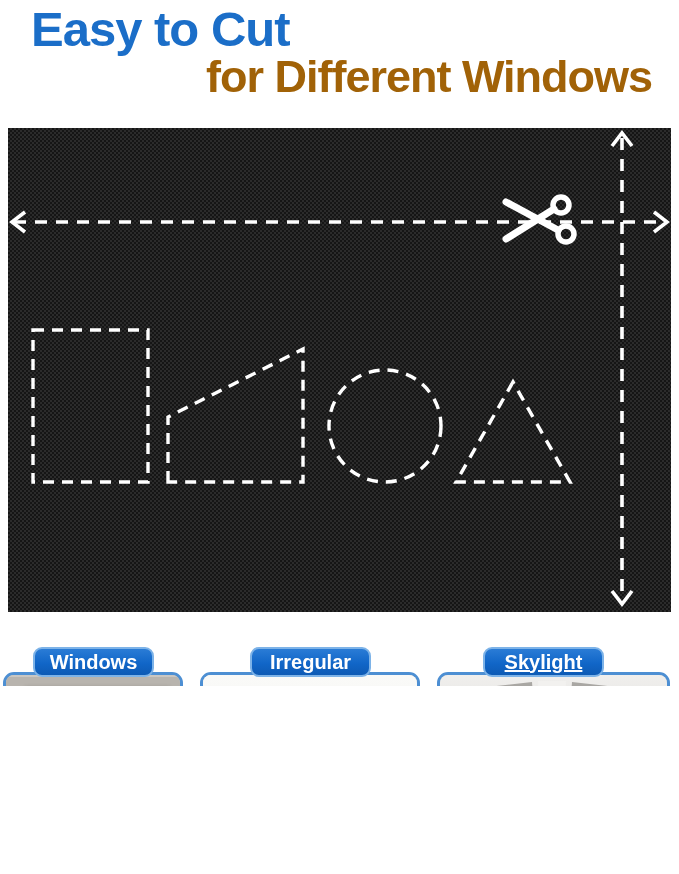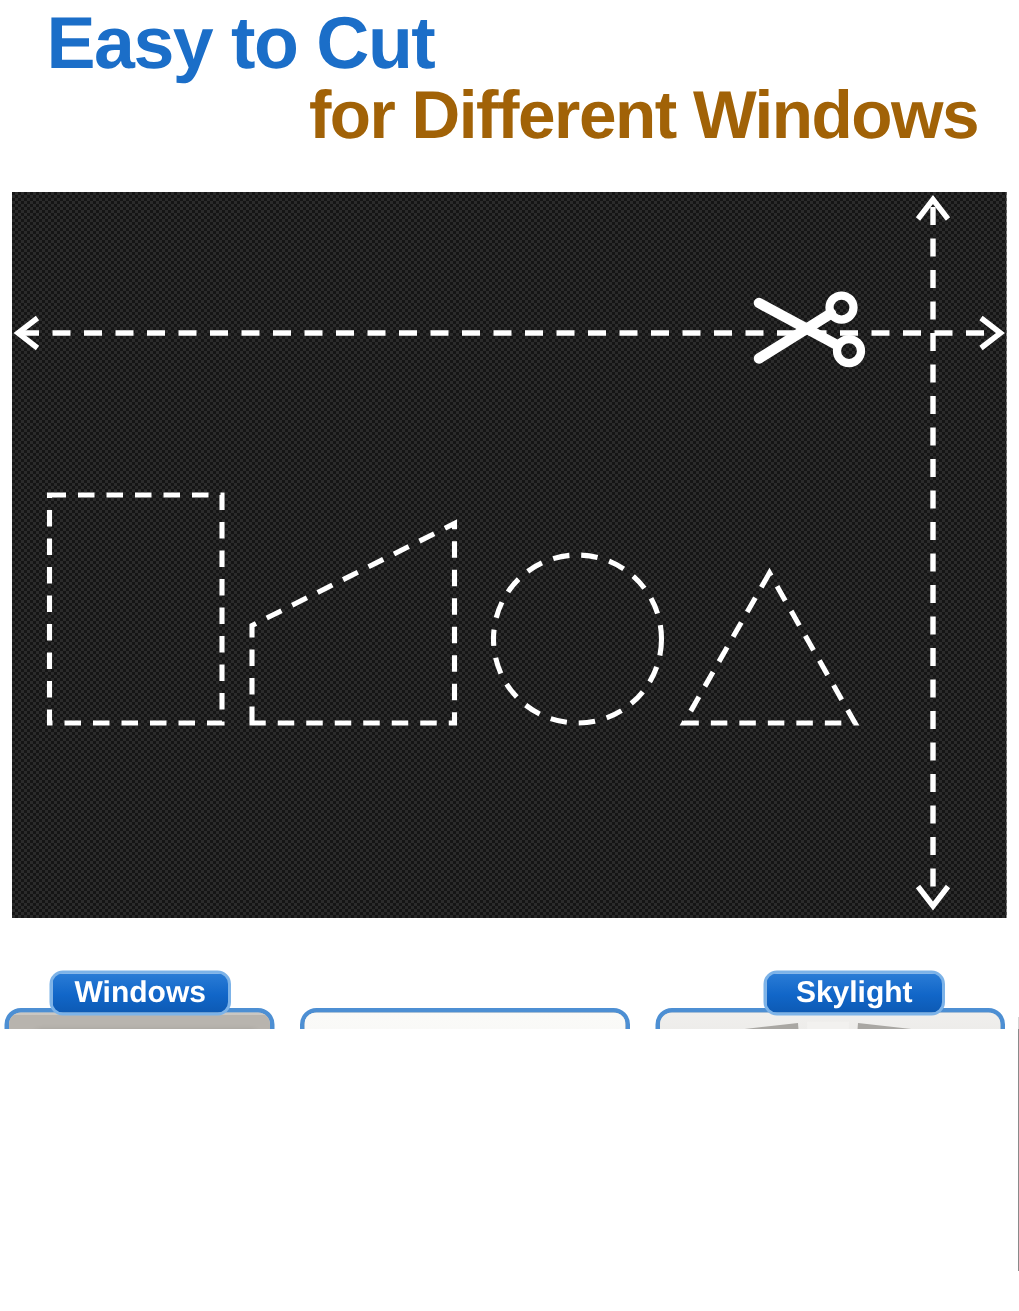--- a/index.html
+++ b/index.html
@@ -38,21 +38,21 @@
   .card1{left:3px;width:180px;}
   .card2{left:200px;width:220px;}
   .card3{left:437px;width:233px;}
   .pill{
     position:absolute;top:647px;width:121px;height:30px;z-index:6;
     background:linear-gradient(180deg,#2a7cd6 0%,#1166c8 55%,#0d5ab4 100%);
     border:2px solid #7db3e8;border-radius:9px;box-sizing:border-box;
     display:flex;align-items:center;justify-content:center;
     color:#ffffff;font-size:20px;font-weight:700;
   }
-  .pill1{left:33px;} .pill2{left:250px;} .pill3{left:509px;}
+  .pill1{left:33px;} .pill2{left:250px;} .pill3{left:483px;text-decoration:underline;}
   .photo{position:absolute;inset:0;}
   
   .photo1{
     background:#b8b4ae;
     background-image:repeating-linear-gradient(180deg,rgba(255,255,255,.25) 0 2px,transparent 2px 24px,rgba(0,0,0,.14) 24px 26px);
   }
   .win1{
     position:absolute;left:19px;top:11px;width:145px;height:171px;
     background:#fcfcfb;border-radius:2px;box-shadow:0 2px 5px rgba(0,0,0,.28);
     display:flex;gap:7px;padding:10px;box-sizing:border-box;
@@ -151,20 +151,23 @@
         <line x1="58" y1="38" x2="6" y2="10" stroke-width="7"></line>
         <circle cx="61" cy="13" r="8" stroke-width="5.5"></circle>
         <circle cx="66" cy="42" r="8" stroke-width="5.5"></circle>
       </g>
     </svg>
   </div>
 
   <div class="pill pill1">
     <span>Windows</span>
   </div>
+  <div class="pill pill2">
+    <span>Irregular</span>
+  </div>
   <div class="pill pill3">
     <span>Skylight</span>
   </div>
 
   <figure class="card card1">
     <div class="photo photo1">
       <div class="win1">
         <div class="pane">
           <div class="foliage fol-l"></div>
         </div>

